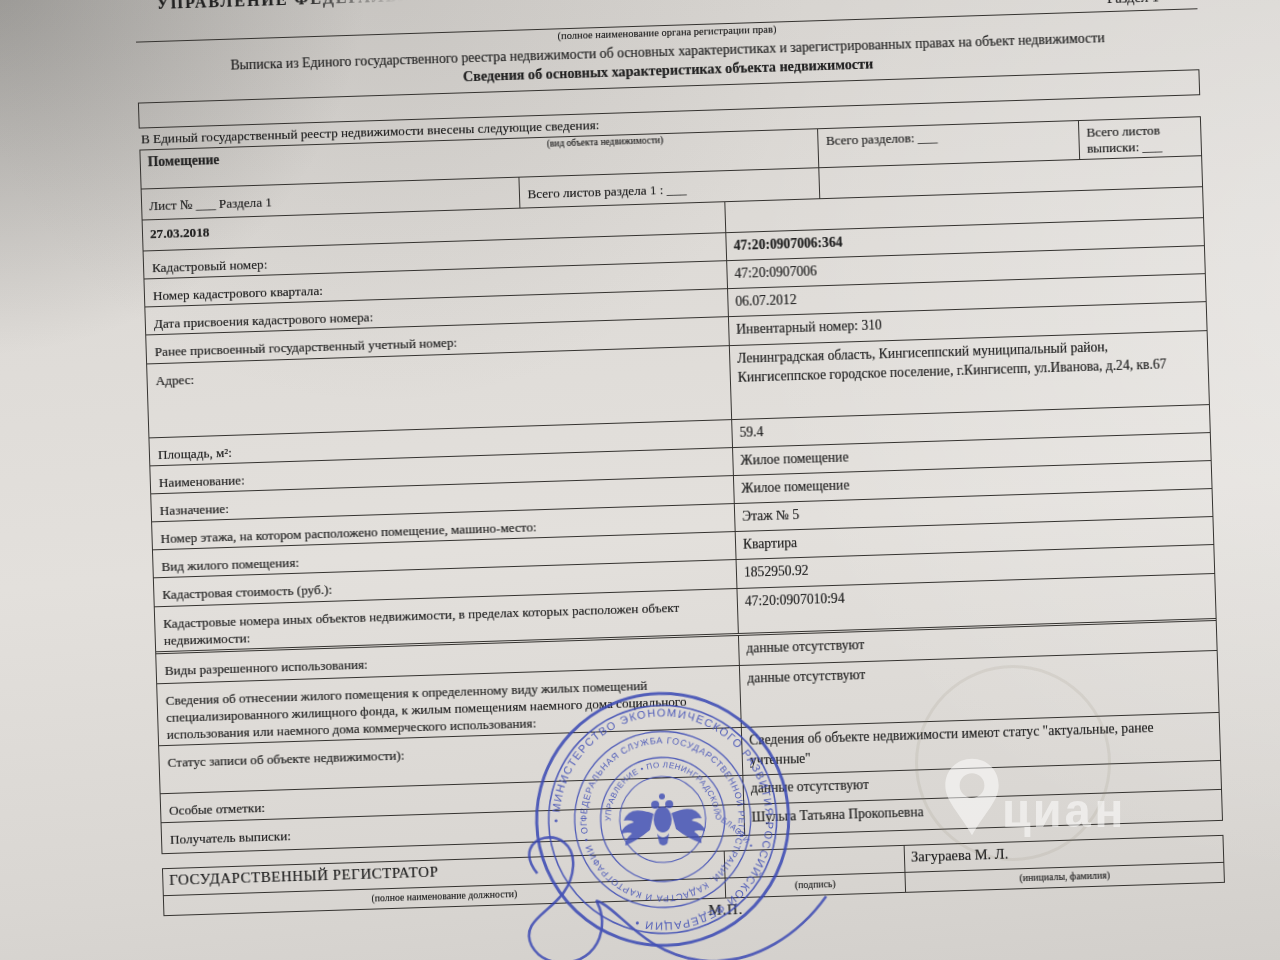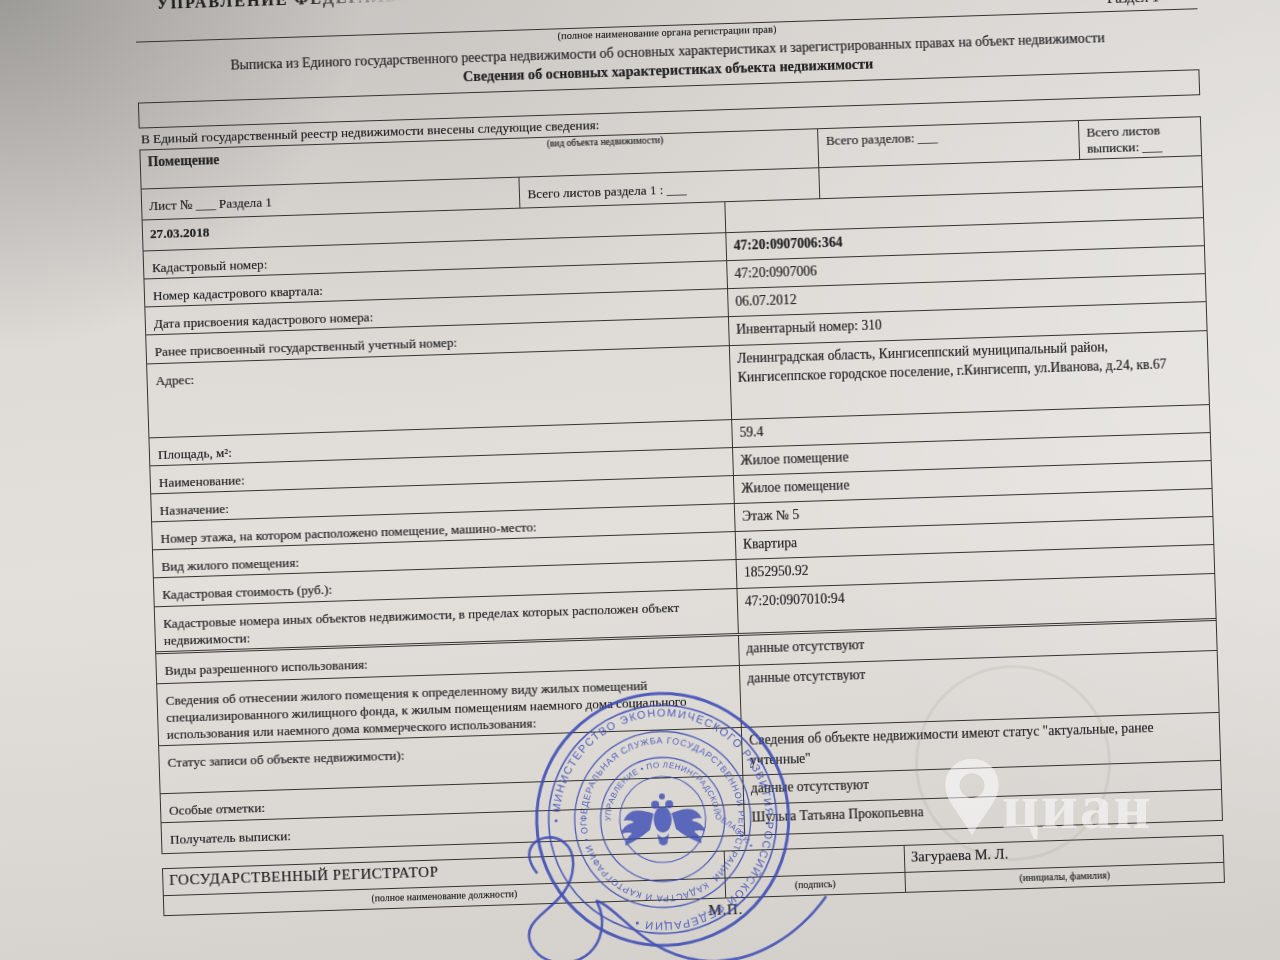--- a/index.html
+++ b/index.html
@@ -74,21 +74,21 @@
   .rrow.top .rc3{font-size:14.5px;letter-spacing:0;}
   .rrow.cap .rc{min-height:19px;font-size:9.8px;text-align:center;padding-top:3px;}
   .mp-mark{margin-top:3px;margin-left:545px;font-size:14.5px;letter-spacing:1px;}
 
   
   .stamp-svg{position:absolute;left:457px;top:668px;opacity:.86;}
 
   
   .watermark{position:absolute;left:942px;top:756px;z-index:50;color:rgba(255,255,255,.52);}
   .wm-row{display:flex;align-items:flex-end;}
-  .wm-brand{font-family:Liberation Serif, serif;font-weight:bold;font-size:64px;line-height:.95;letter-spacing:2px;}
+  .wm-brand{font-family:Liberation Mono, monospace;font-weight:bold;font-size:48px;line-height:.95;letter-spacing:2px;}
   .wm-id{font-family:"Liberation Sans","DejaVu Sans",sans-serif;font-weight:bold;font-size:30px;letter-spacing:2px;color:rgba(255,255,255,.58);margin-top:8px;margin-left:40px;}
   .ghost-ring{position:absolute;left:915px;top:665px;width:190px;height:190px;border:3px solid rgba(140,130,112,.13);border-radius:50%;}
 </style>
 </head>
 <body>
 
 <div class="sheet">
   <div class="doc txt">
 
     <div class="org-header">

